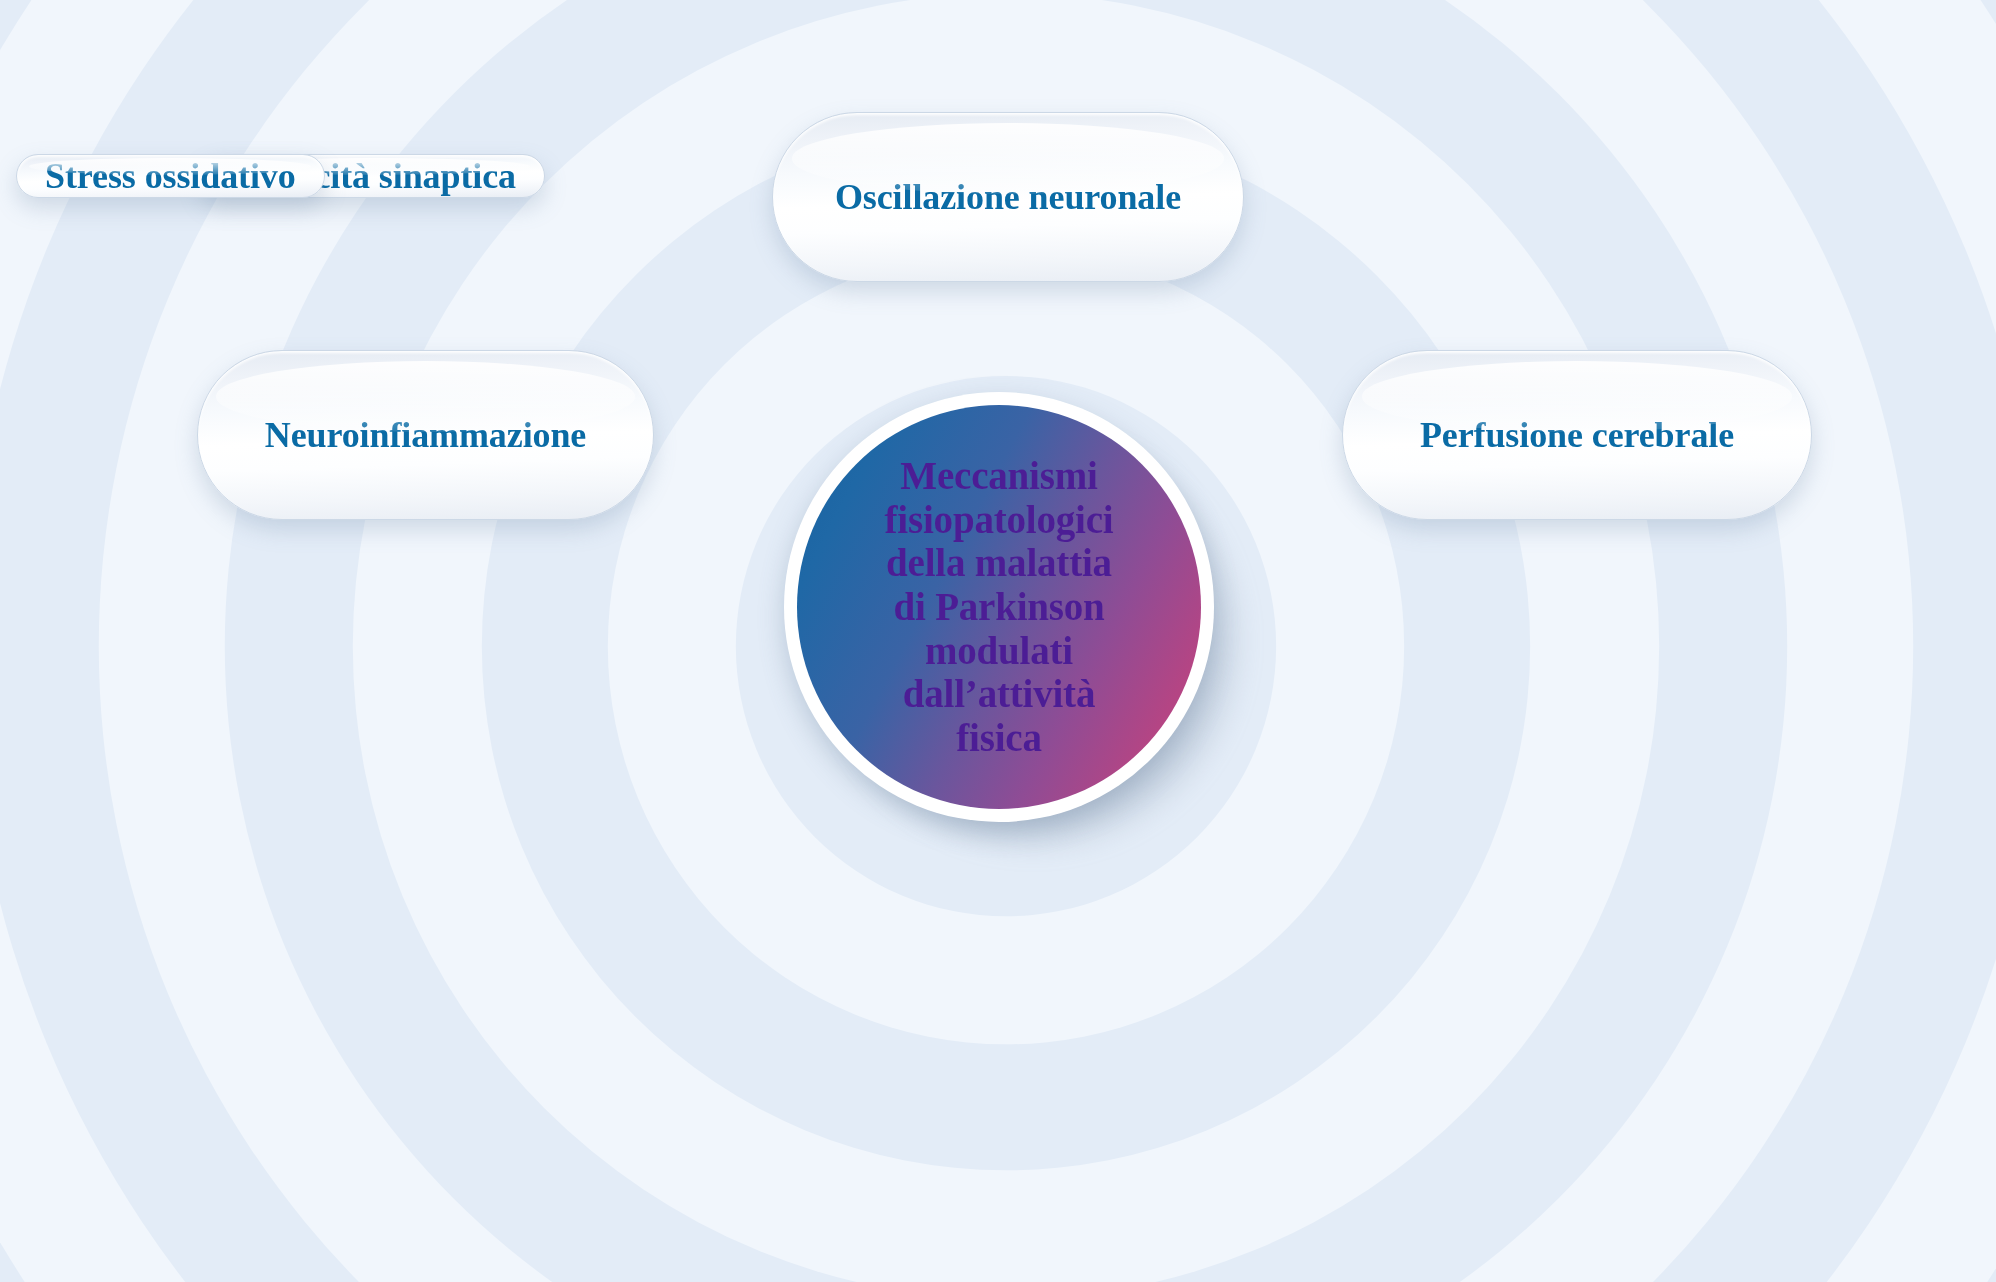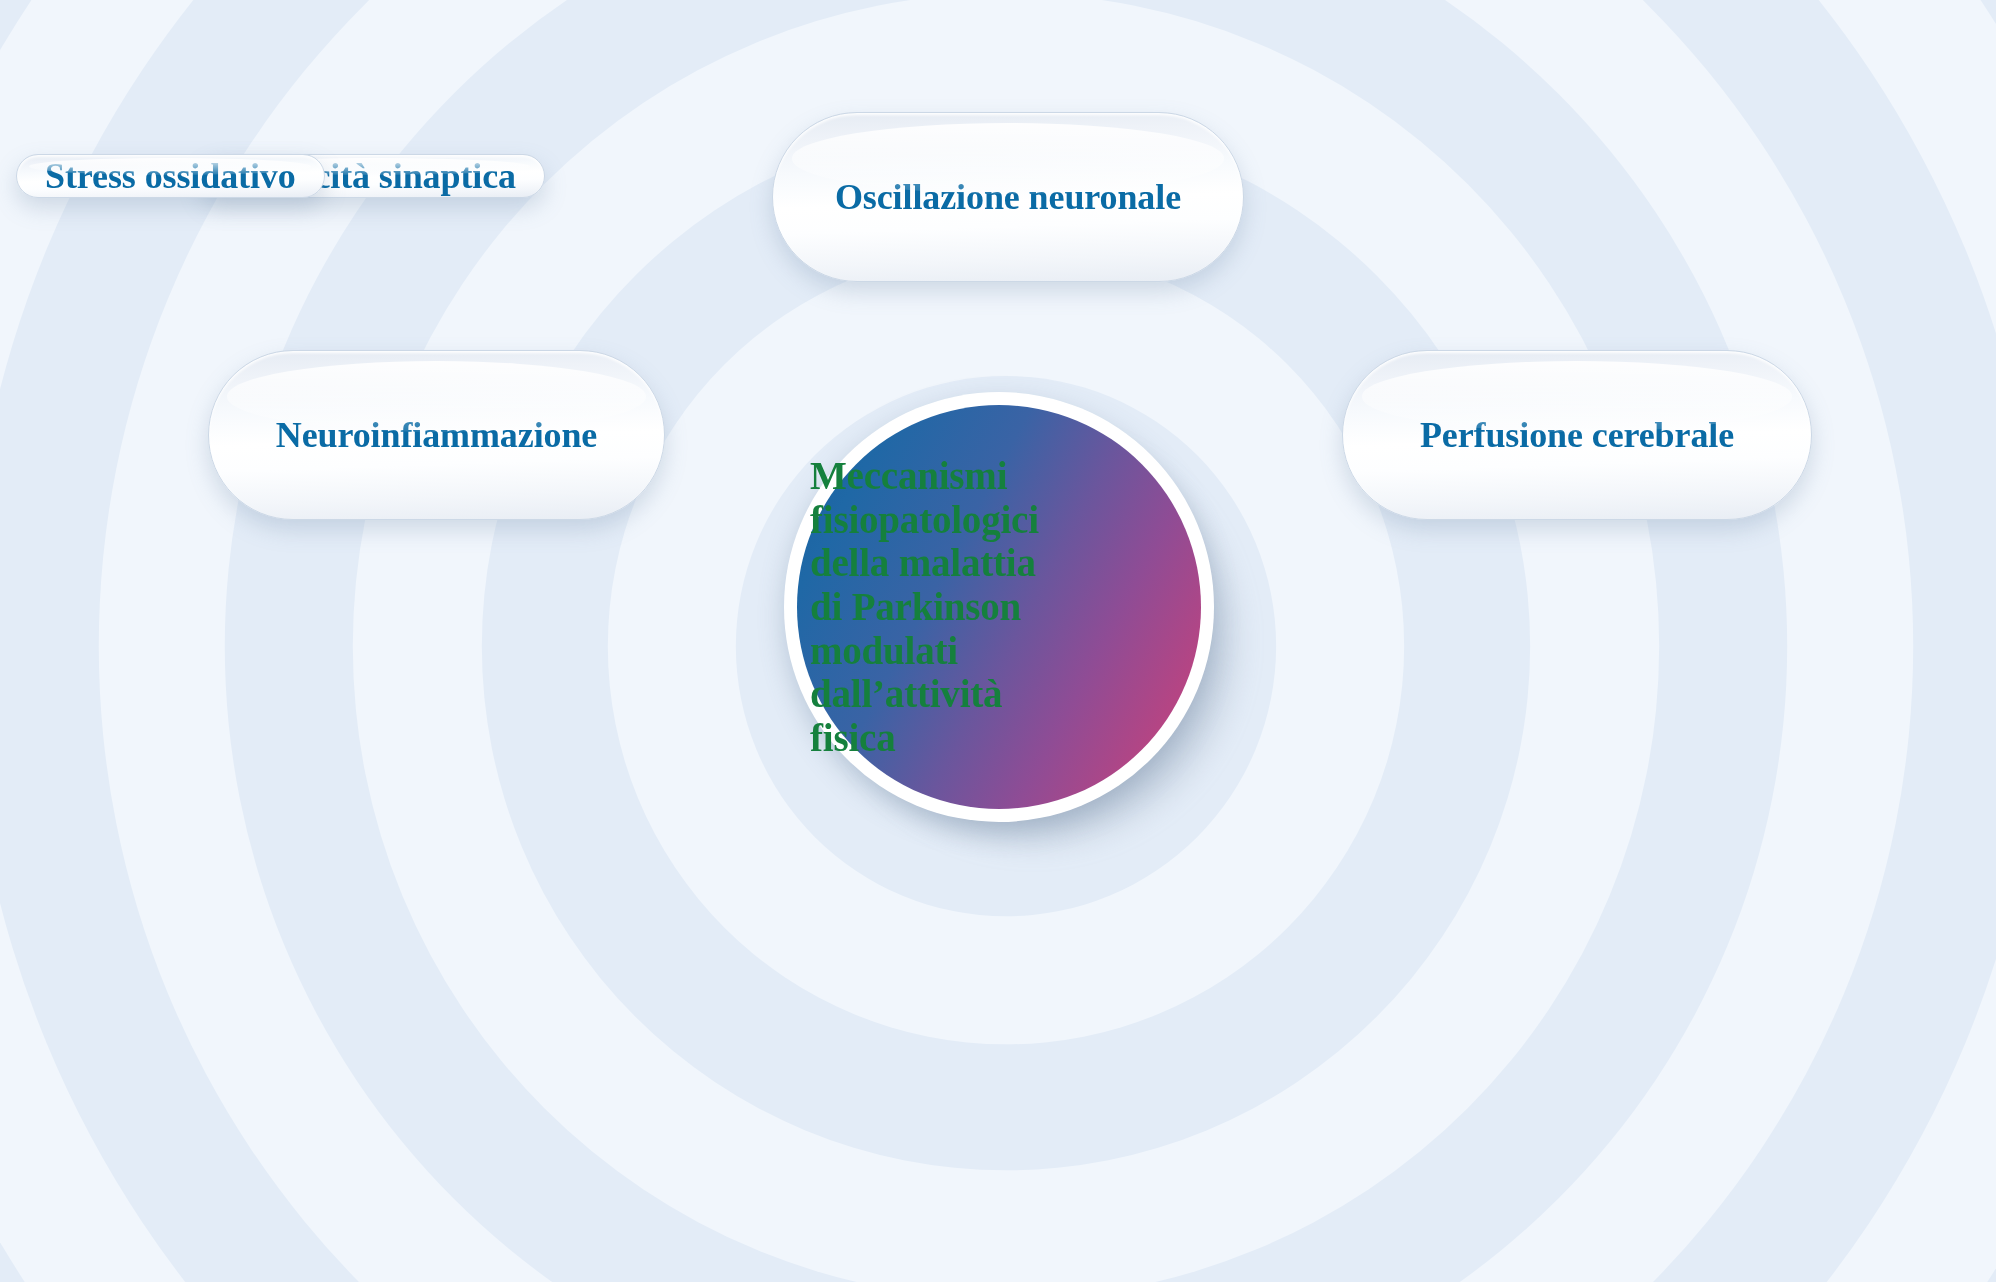--- a/index.html
+++ b/index.html
@@ -57,22 +57,22 @@
     right: 13px;
     bottom: 13px;
     border-radius: 50%;
     background: linear-gradient(118deg, #16619f 0%, #1f68a6 16%, #3a63a5 38%, #6a569d 55%, #8f4c95 70%, #b44584 86%, #bf4381 100%);
   }
   #hub-title {
     position: absolute;
     left: 0; right: 0;
     top: 50%;
     transform: translateY(-50%);
-    text-align: left;
-    color: #15803d;
+    text-align: center;
+    color: #4c1d95;
     font-size: 39px;
     font-weight: bold;
     line-height: 1.12;
     letter-spacing: -0.2px;
     padding: 0 26px;
     box-sizing: border-box;
     white-space: pre-line;
   }
 
   
@@ -112,21 +112,21 @@
     right: 4%;
     top: 6%;
     height: 42%;
     border-radius: 50%;
     background: linear-gradient(180deg, rgba(255,255,255,0.92) 0%, rgba(255,255,255,0.10) 100%);
     pointer-events: none;
   }
 
   
   #pill-oscillazione   { left: 772px;  top: 112px;  width: 470px; height: 168px; }
-  #pill-neuroinfiamm   { left: 208px;  top: 350px;  width: 455px; height: 168px; }
+  #pill-neuroinfiamm   { left: 197px;  top: 350px;  width: 455px; height: 168px; }
   #pill-perfusione     { left: 1342px; top: 350px;  width: 468px; height: 168px; justify-content: center; }
   #pill-plasticita     { left: 200px;  top": 0;  }
   #pill-plasticita     { left: 200px;  top: 740px;  width: 455px; height: 168px; }
   #pill-stress         { left: 1342px; top: 740px;  width: 468px; height: 168px; }
   #pill-fattori        { left: 772px;  top: 978px;  width: 470px; height: 168px; }
 
   /* ---------- icons ---------- */
   .icon {
     position: absolute;
     z-index: 8;

